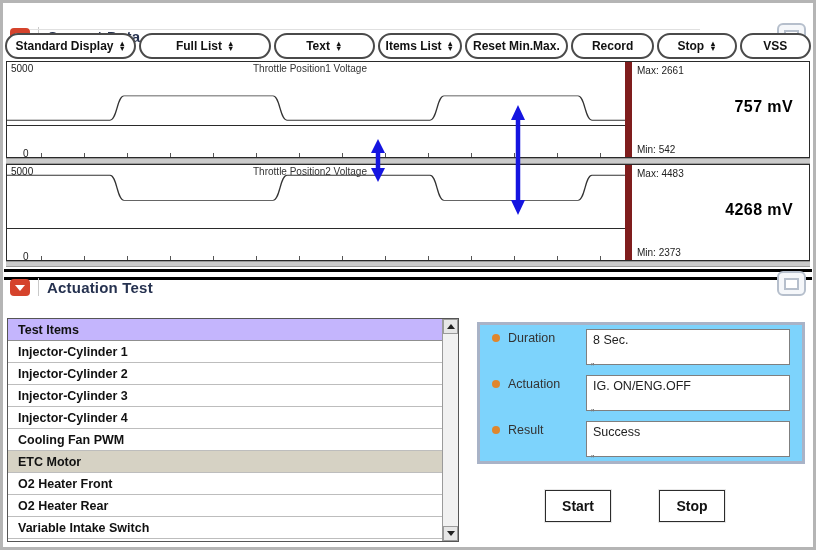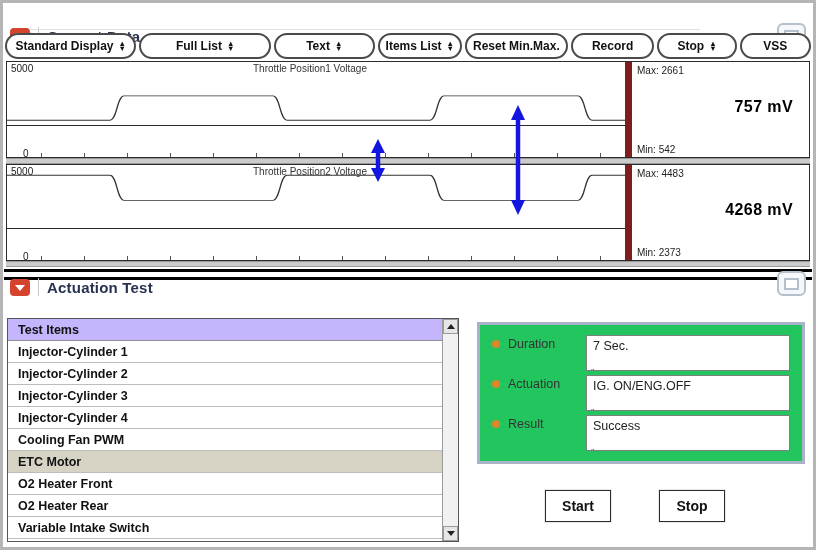--- a/index.html
+++ b/index.html
@@ -56,22 +56,22 @@
   .rows{flex:1 1 auto;display:flex;flex-direction:column;}
   .list-row{height:21px;flex:0 0 auto;display:flex;align-items:center;padding-left:10px;
     font-size:12.5px;font-weight:bold;color:#111;border-bottom:1px solid #bdbdbd;cursor:default;}
   .list-row.header{background:#c4b5fd;border-bottom:1px solid #8f8f8f;}
   .list-row.selected{background:#d6d2c4;}
   .vscroll{width:15px;flex:0 0 auto;border-left:1px solid #9a9a9a;background:#f1f1f1;display:flex;flex-direction:column;justify-content:space-between;}
   .scroll-btn{height:15px;background:#e6e6e6;border:1px solid #9a9a9a;display:flex;align-items:center;justify-content:center;box-sizing:border-box;}
   .tri-up{width:0;height:0;border-left:4px solid transparent;border-right:4px solid transparent;border-bottom:5px solid #222;}
   .tri-down{width:0;height:0;border-left:4px solid transparent;border-right:4px solid transparent;border-top:5px solid #222;}
 
-  #p2-details{position:absolute;left:477px;top:322px;width:328px;height:142px;border:3px solid #a9b3c7;background:#22c55e;box-sizing:border-box;
-    display:flex;flex-direction:column;justify-content:space-between;padding:10px 12px;}
+  #p2-details{position:absolute;left:477px;top:322px;width:328px;height:142px;border:3px solid #a9b3c7;background:#7dd3fc;box-sizing:border-box;
+    display:flex;flex-direction:column;justify-content:space-between;padding:4px 12px;}
   .detail-row{display:flex;align-items:flex-start;gap:8px;}
   .bullet{width:8px;height:8px;border-radius:50%;background:#e0862c;margin-top:5px;flex:0 0 auto;}
   .detail-label{width:70px;flex:0 0 auto;font-size:12.5px;color:#333;padding-top:2px;}
   .field-box{flex:1 1 auto;height:36px;border:1px solid #7f7f7f;background:#fff;position:relative;
     font-size:12.5px;color:#222;padding:3px 6px;box-sizing:border-box;}
   .field-box::after{content:"\201E";position:absolute;left:4px;bottom:-2px;font-size:10px;color:#777;}
 
   #p2-buttons{position:absolute;left:480px;top:490px;width:310px;height:32px;display:flex;justify-content:center;gap:48px;}
   .action-btn{width:64px;height:30px;border:1px solid #2c2c2c;background:#fff;
     display:flex;align-items:center;justify-content:center;font-size:14px;font-weight:bold;color:#111;cursor:default;box-shadow:0 0 0 1px #e8e8e8;}
@@ -218,21 +218,21 @@
     <div class="scroll-btn">
         <span class="tri-down"></span>
       </div>
   </div>
 </div>
 
 <div id="p2-details">
   <div class="detail-row">
     <span class="bullet"></span>
     <span class="detail-label">Duration</span>
-    <div class="field-box">7 Sec.</div>
+    <div class="field-box">8 Sec.</div>
   </div>
   <div class="detail-row">
     <span class="bullet"></span>
     <span class="detail-label">Actuation</span>
     <div class="field-box">IG. ON/ENG.OFF</div>
   </div>
   <div class="detail-row">
     <span class="bullet"></span>
     <span class="detail-label">Result</span>
     <div class="field-box">Success</div>

